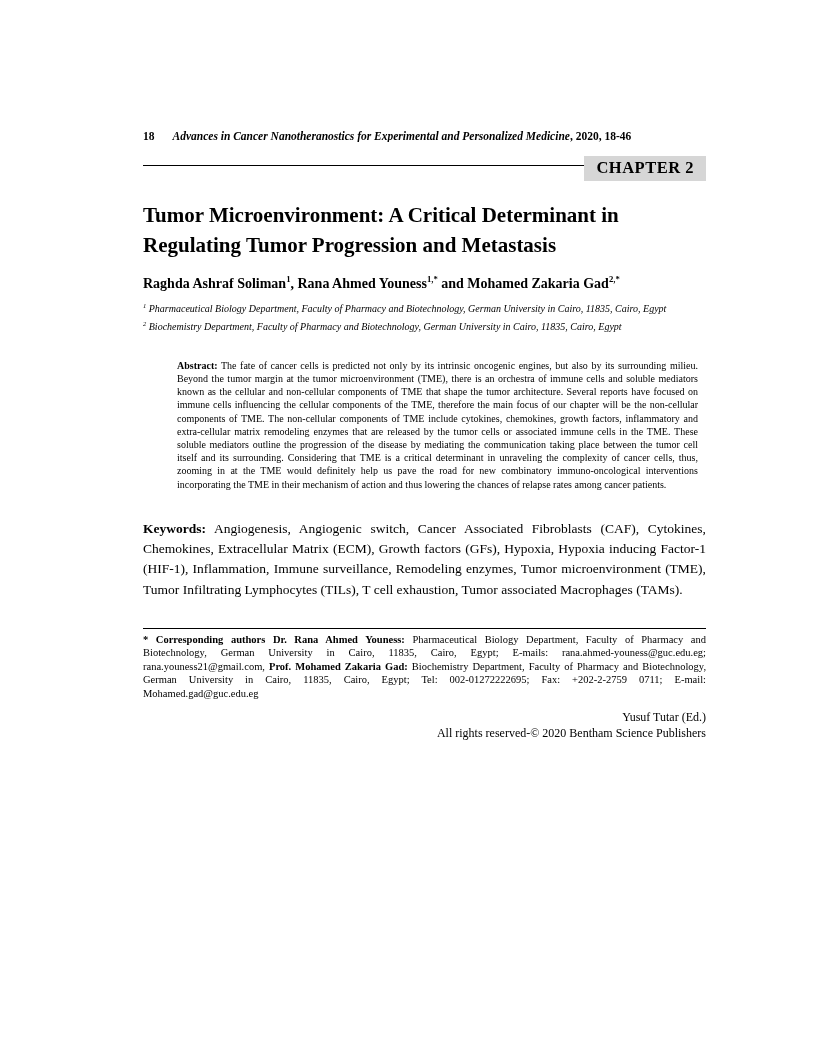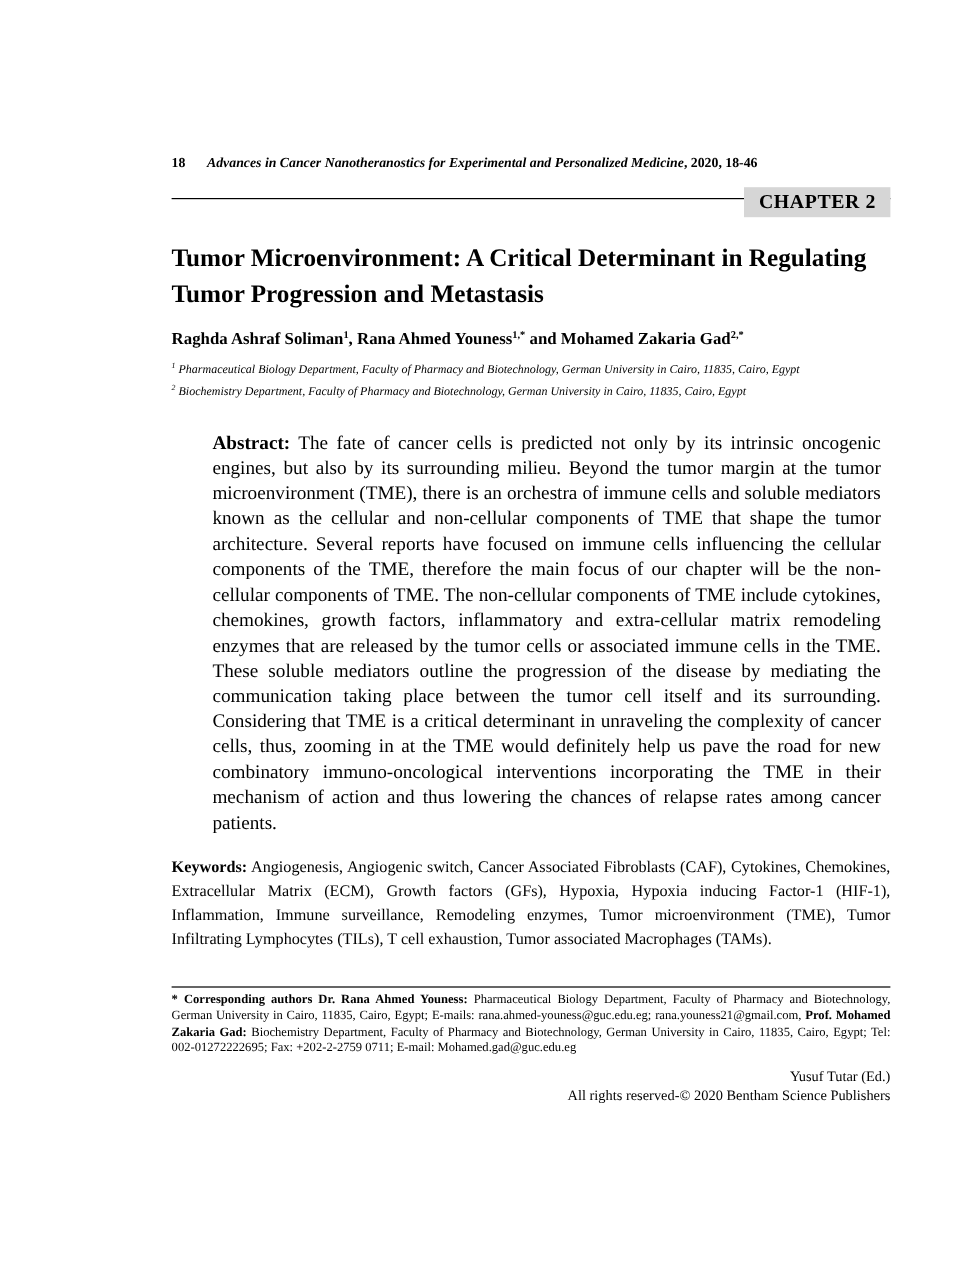--- a/index.html
+++ b/index.html
@@ -8,21 +8,21 @@
     font-family: "Liberation Serif", "DejaVu Serif", serif;
     color: #000000;
   }
   .page {
     position: relative;
     width: 816px;
     height: 956px;
     background: #ffffff;
     margin: 0 auto;
     overflow: hidden;
-    padding: 130px 74px 0 143px;
+    padding: 130px 110px 0 143px;
   }
   .page-header {
     font-size: 11.5px;
     font-weight: bold;
     white-space: nowrap;
     overflow: hidden;
     margin-bottom: 14px;
   }
   .page-header .page-number { font-style: normal; margin-right: 18px; }
   .page-header .running-title { font-style: italic; }
@@ -64,24 +64,24 @@
     line-height: 1.3;
     text-align: justify;
     margin-bottom: 5px;
   }
   .affiliation sup { font-size: 0.65em; vertical-align: super; font-style: italic; line-height: 0; }
 
   .abstract-block {
     margin-top: 26px;
     padding-left: 34px;
     padding-right: 8px;
-    font-size: 16px;
+    font-size: 10px;
     line-height: 1.32;
     text-align: justify;
-    margin-bottom: 16px;
+    margin-bottom: 28px;
   }
   .abstract-label { font-weight: bold; }
 
   .keywords-block {
     font-size: 13.5px;
     line-height: 1.5;
     text-align: justify;
     margin-bottom: 28px;
   }
   .keywords-label { font-weight: bold; }

